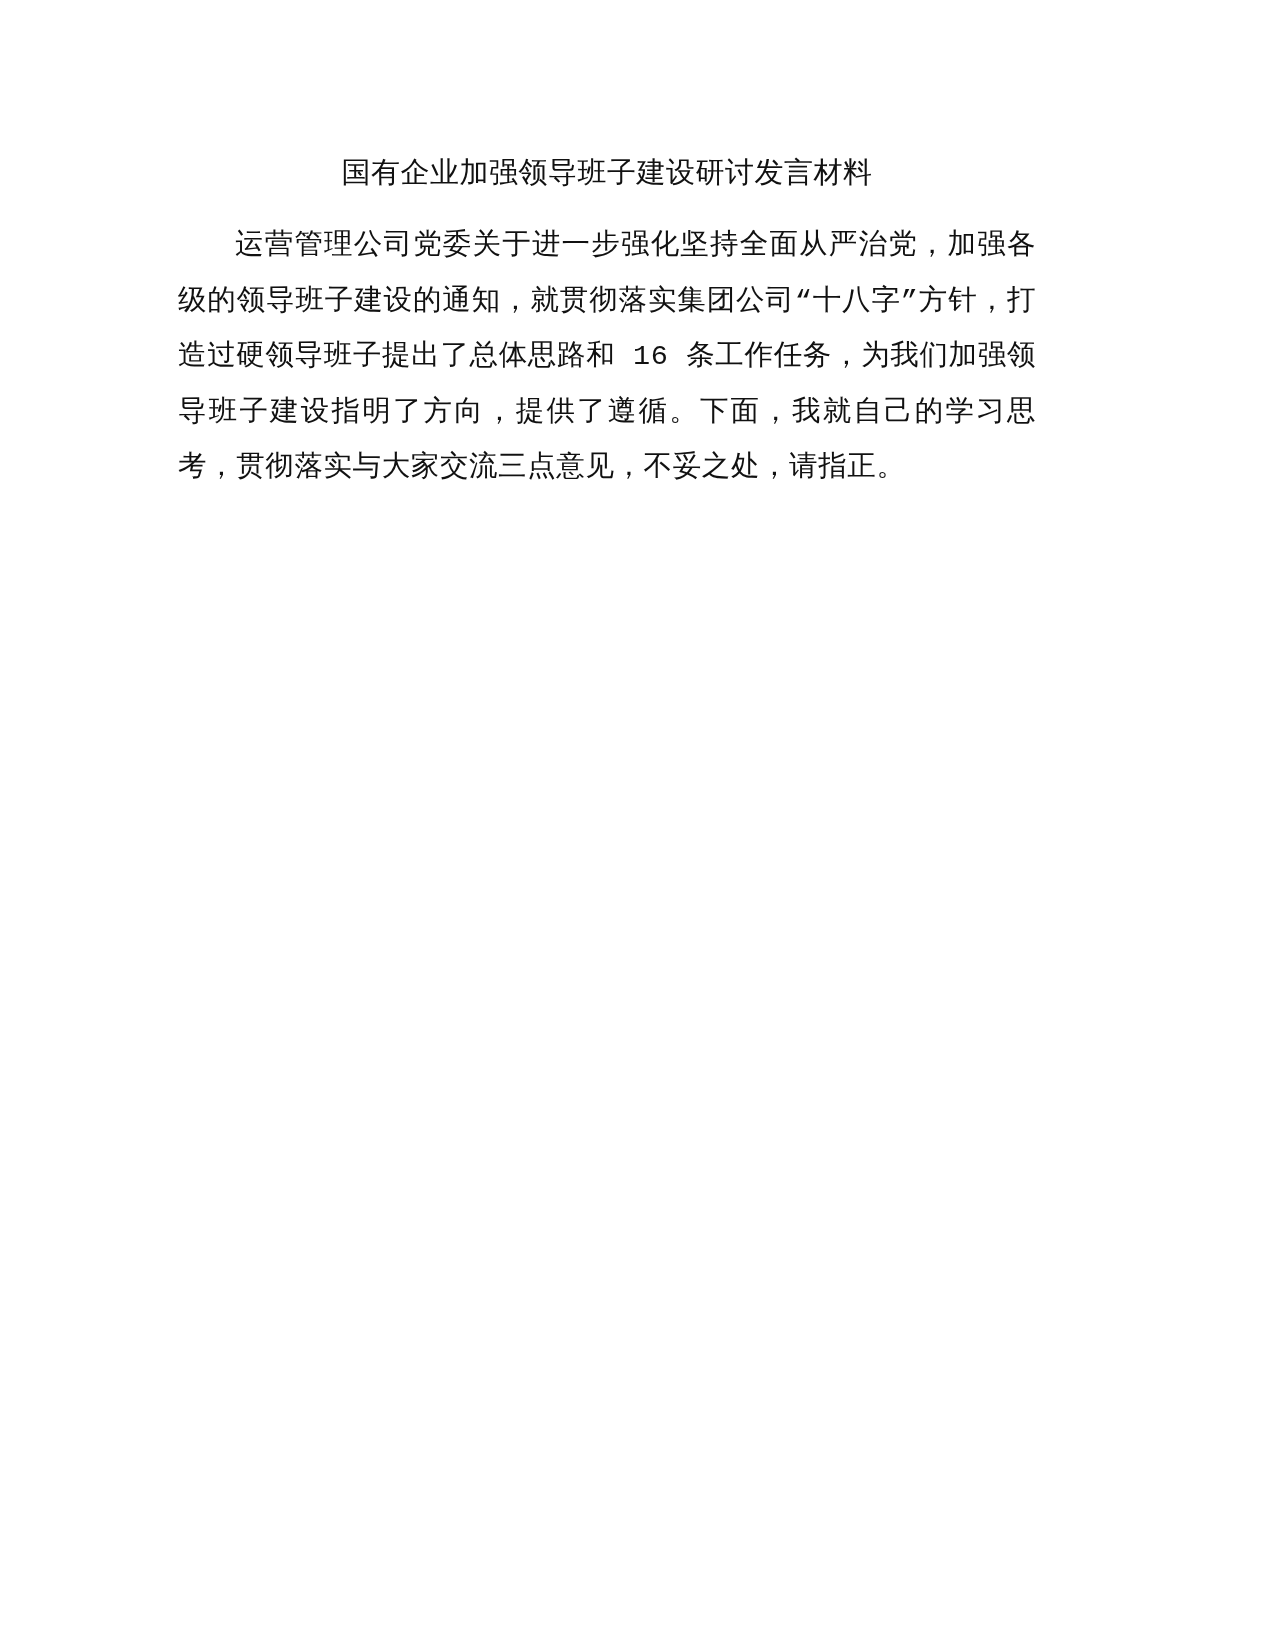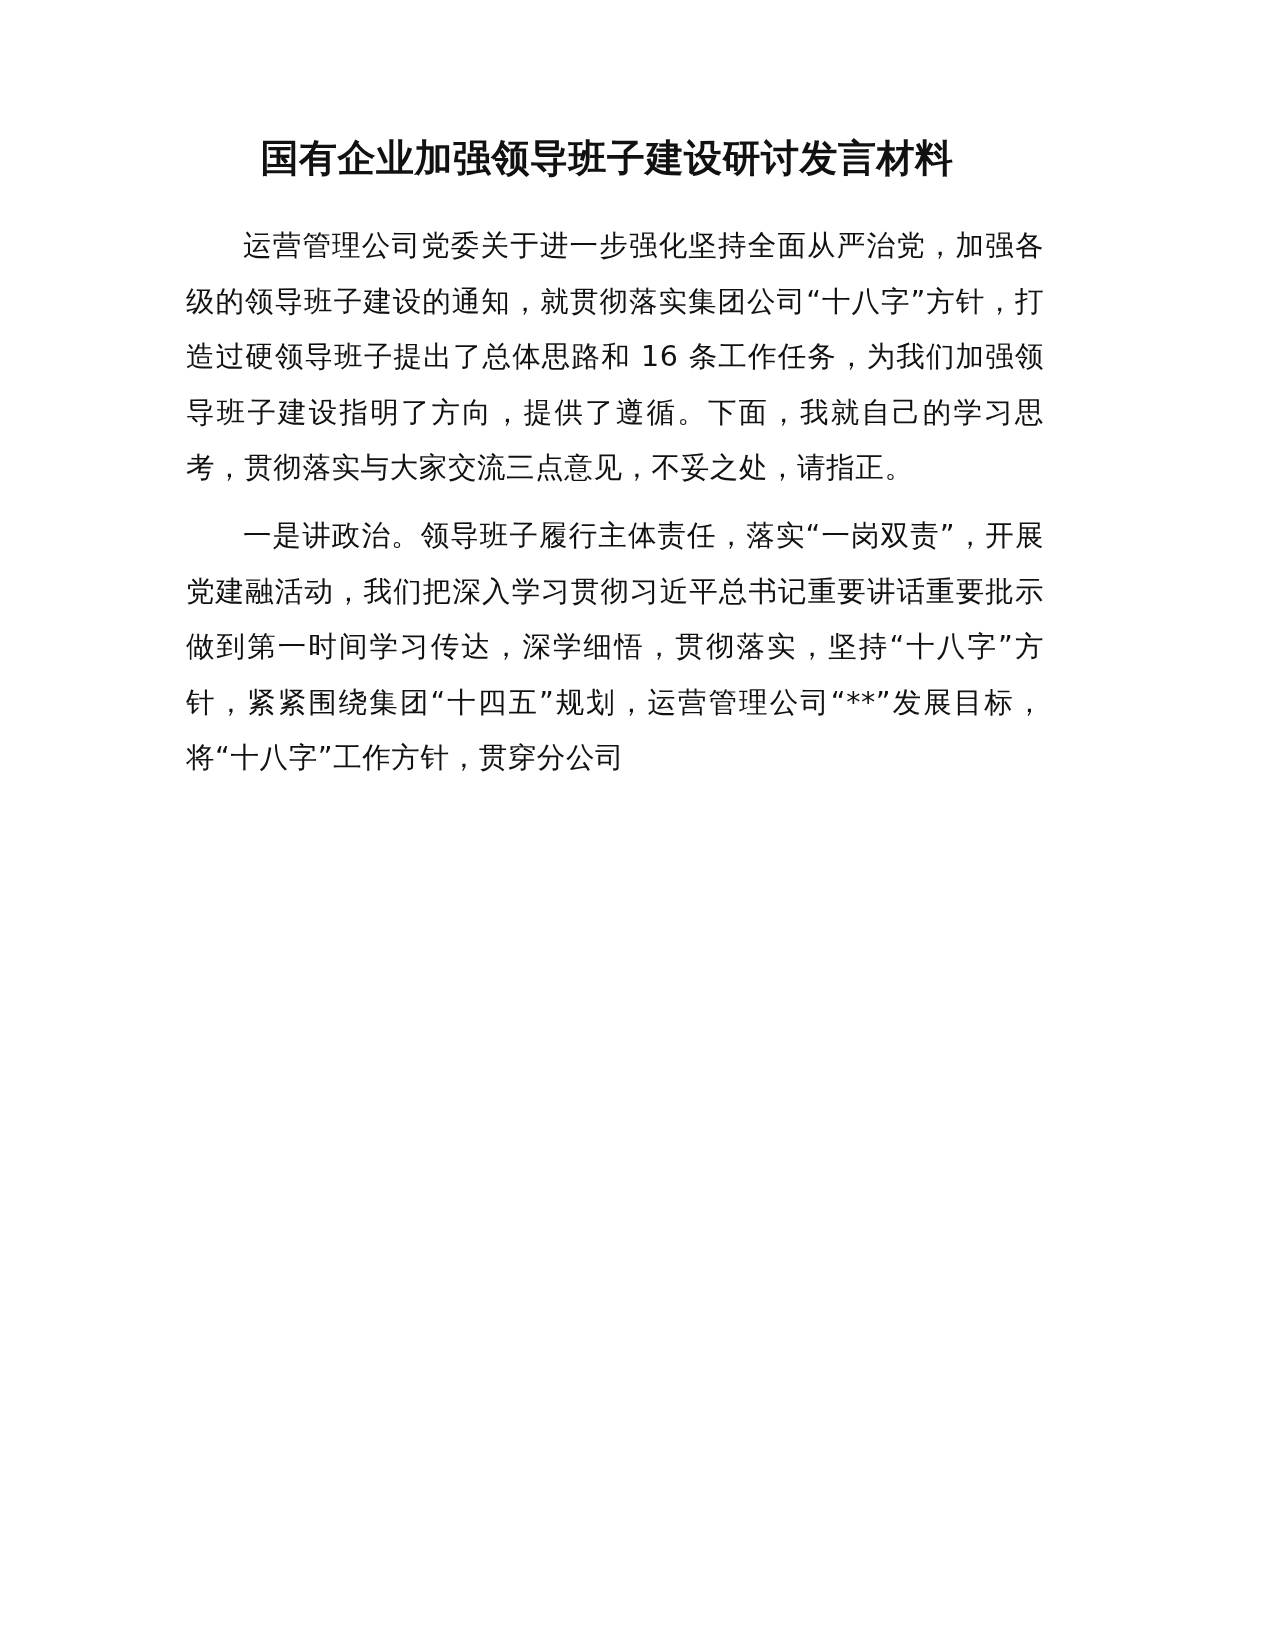--- a/index.html
+++ b/index.html
@@ -16,35 +16,36 @@
       color: #111111;
     }
     .page {
       position: absolute;
       left: 178px;
       top: 0;
       width: 858px;
     }
     .doc-title {
       position: absolute;
-      top: 132px;
+      top: 146px;
       left: 0;
       width: 858px;
       text-align: center;
-      font-size: 38px;
+      font-size: 29px;
       line-height: 52px;
-      font-weight: bold;
+      font-weight: normal;
       letter-spacing: 0.5px;
       margin: 0;
     }
     .body {
       position: absolute;
       top: 218px;
-      left: 8px;
+      left: 0;
       width: 858px;
+      font-family: Liberation Mono, monospace;
     }
     .para {
       margin: 0 0 12px 0;
       font-size: 28.5px;
       line-height: 55.6px;
       text-align: justify;
       text-align-last: left;
       text-indent: 2em;
       word-break: break-all;
       letter-spacing: 0.6px;
@@ -54,15 +55,14 @@
     }
   </style>
 </head>
 <body>
 
 <div class="page">
   <h1 class="doc-title">国有企业加强领导班子建设研讨发言材料</h1>
 
   <div class="body">
     <p class="para">运营管理公司党委关于进一步强化坚持全面从严治党，加强各级的领导班子建设的通知，就贯彻落实集团公司“十八字”方针，打造过硬领导班子提出了总体思路和 16 条工作任务，为我们加强领导班子建设指明了方向，提供了遵循。下面，我就自己的学习思考，贯彻落实与大家交流三点意见，不妥之处，请指正。</p>
-    <p class="para">一是讲政治。领导班子履行主体责任，落实“一岗双责”，开展党建融活动，我们把深入学习贯彻习近平总书记重要讲话重要批示做到第一时间学习传达，深学细悟，贯彻落实，坚持“十八字”方针，紧紧围绕集团“十四五”规划，运营管理公司“**”发展目标，将“十八字”工作方针，贯穿分公司</p>
   </div>
 </div>
 
 </body></html>

